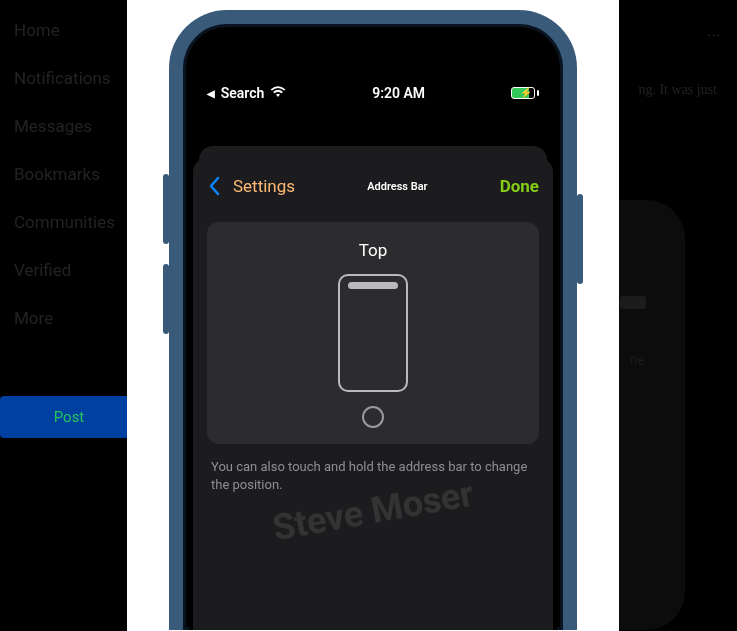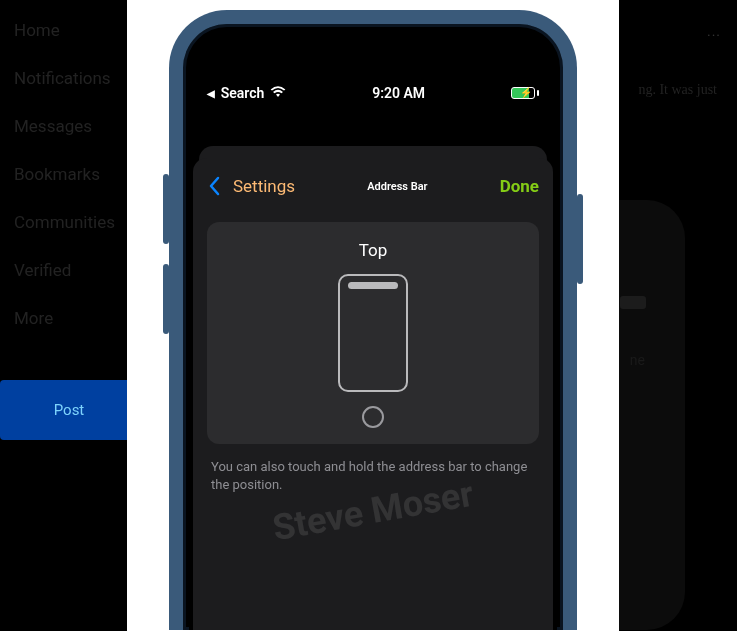--- a/index.html
+++ b/index.html
@@ -12,23 +12,23 @@
     
     .nav {
       position: absolute; left: 0; top: 0; width: 150px;
       display: flex; flex-direction: column;
       padding: 20px 14px; gap: 28px;
       color: #222;
       user-select: none;
     }
     .nav-item { font-size: 17px; color: #222; }
     .post-btn {
-      margin-top: 24px;
-      background: #0040a0; color: #7dd3fc;
-      text-align: center; padding: 21px 24px;
+      margin-top: 40px;
+      background: #0040a0; color: #22c55e;
+      text-align: center; padding: 12px 24px;
       border-radius: 4px 0 0 4px;
       font-size: 15px;
       margin-left: -14px;
       width: 138px;
     }
     .bg-text {
       position: absolute; right: 20px; top: 82px;
       color: #222; font-size: 14px; font-family: Liberation Serif, serif;
     }
     .ellipsis {

